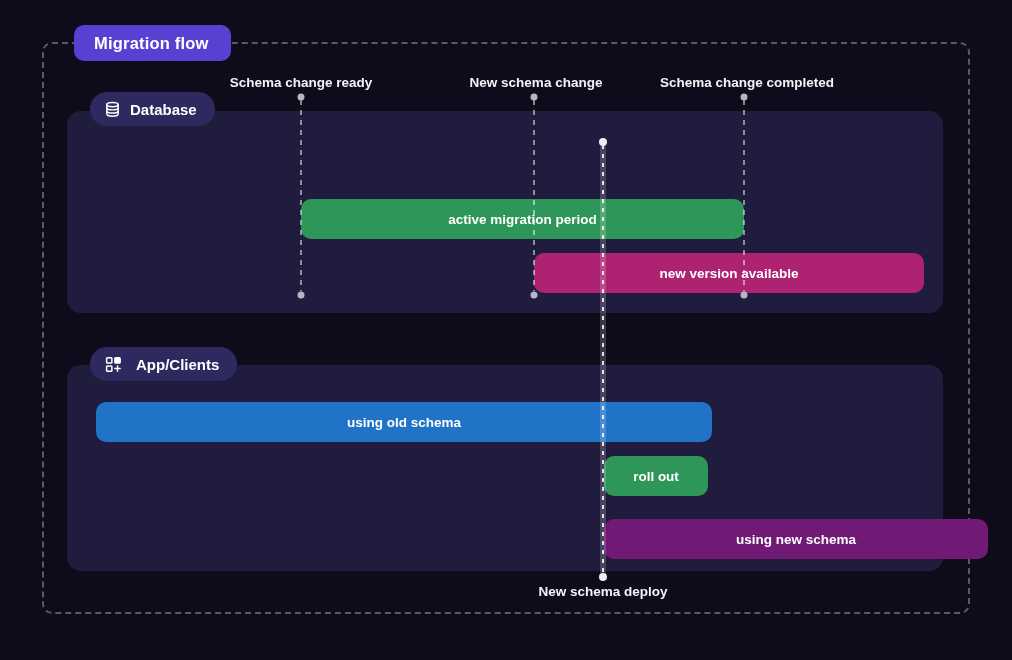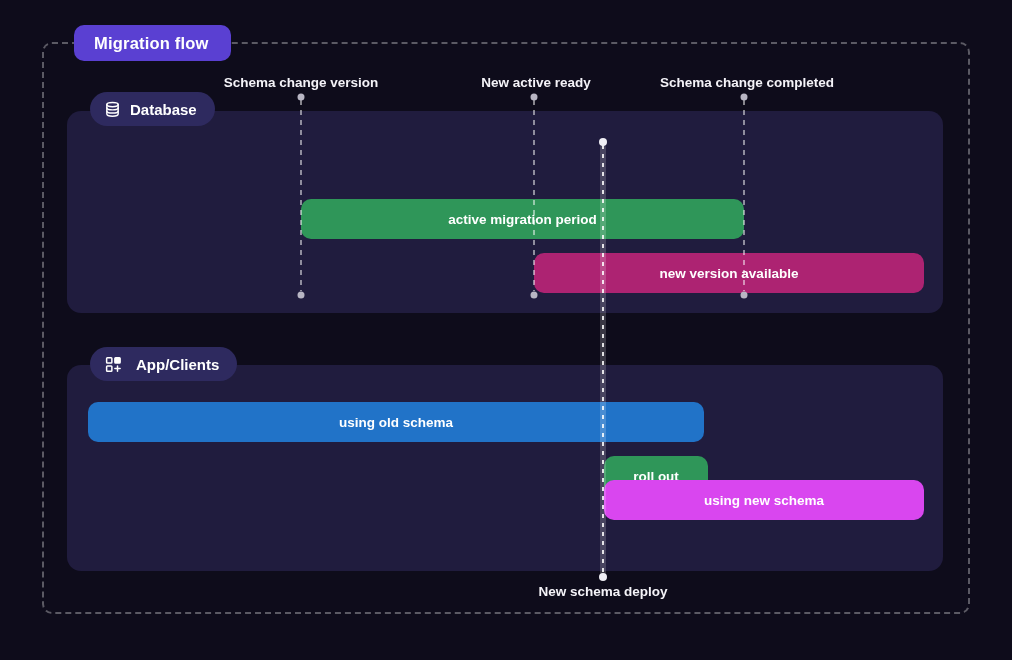--- a/index.html
+++ b/index.html
@@ -101,39 +101,39 @@
         <rect x="3.5" y="3.5" width="7" height="7" rx="1"></rect>
         <rect x="14.5" y="3.5" width="7" height="7" rx="1" fill="#ffffff"></rect>
         <rect x="3.5" y="14.5" width="7" height="7" rx="1"></rect>
         <path d="M18 14.5v7"></path>
         <path d="M14.5 18h7"></path>
       </svg>
     </span>
     <span>App/Clients</span>
   </div>
 
-  <div class="marker-label" style="left:301px;top:75px;">Schema change version</div>
-  <div class="marker-label" style="left:536px;top:75px;">New active ready</div>
+  <div class="marker-label" style="left:301px;top:75px;">Schema change ready</div>
+  <div class="marker-label" style="left:536px;top:75px;">New schema change</div>
   <div class="marker-label" style="left:747px;top:75px;">Schema change completed</div>
   <div class="marker-label" style="left:603px;top:584px;">New schema deploy</div>
 
   <div class="bar" style="left: 301px; top: 199px; width: 443px; background: rgb(47, 150, 89);">
     <span>active migration period</span>
   </div>
   <div class="bar" style="left: 534px; top: 253px; width: 390px; background: rgb(173, 35, 114);">
     <span>new version available</span>
   </div>
 
-  <div class="bar" style="left: 88px; top: 402px; width: 616px; background: rgb(33, 115, 200);">
+  <div class="bar" style="left: 96px; top: 402px; width: 616px; background: rgb(33, 115, 200);">
     <span>using old schema</span>
   </div>
   <div class="bar" style="left: 604px; top: 456px; width: 104px; background: rgb(47, 150, 89);">
     <span>roll out</span>
   </div>
-  <div class="bar" style="left: 604px; top: 480px; width: 320px; background: #d946ef;">
+  <div class="bar" style="left: 604px; top: 519px; width: 384px; background: #701a75;">
     <span>using new schema</span>
   </div>
 
   <div class="vline" style="left:300px;top:100px;height:191px;"></div>
   <div class="vline" style="left:533px;top:100px;height:191px;"></div>
   <div class="vline" style="left:743px;top:100px;height:191px;"></div>
 
   <div class="deploy-band"></div>
   <div class="deploy-line"></div>
 

